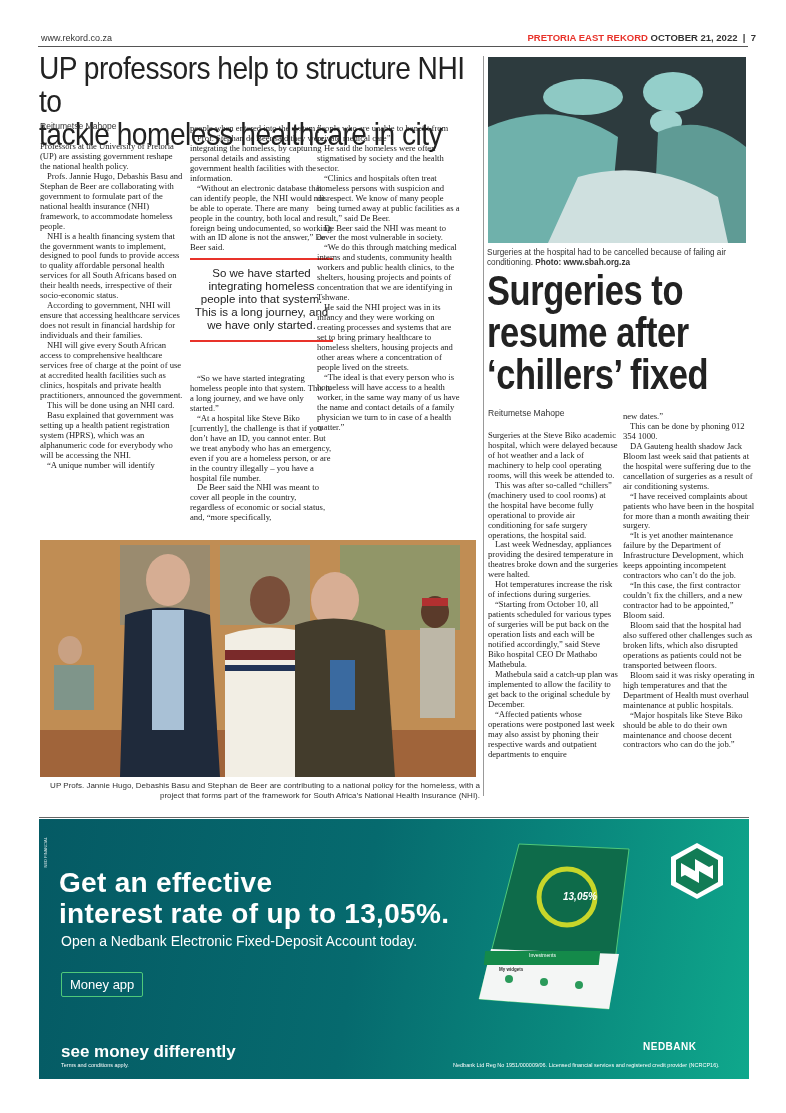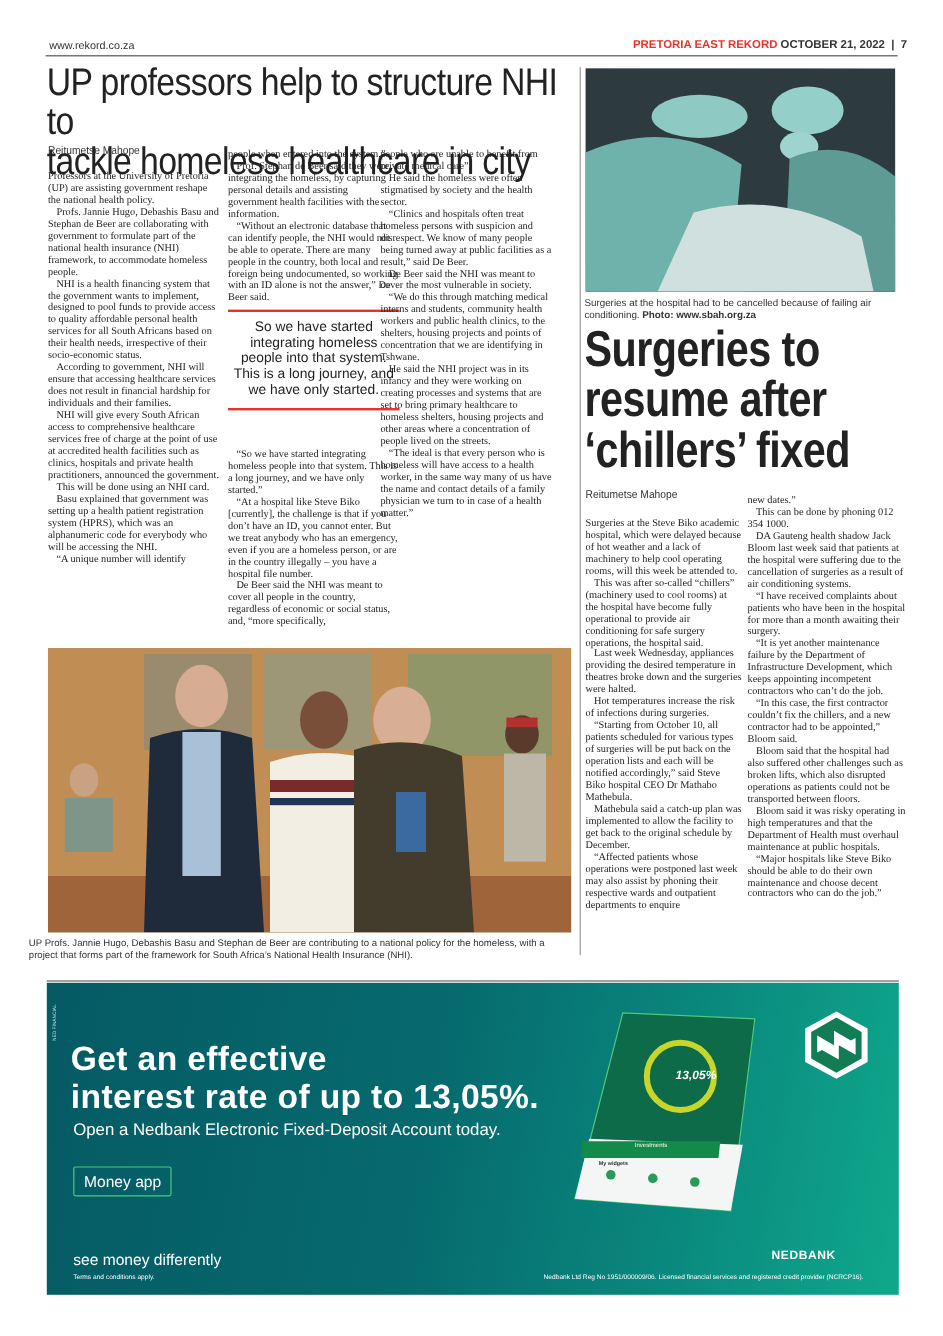--- a/index.html
+++ b/index.html
@@ -14,27 +14,27 @@
   .vrule{left:483px;top:56px;width:1px;height:740px;background:#999;}
   .byline{font-size:9.5px;color:#333;transform:scaleX(0.9);transform-origin:left top;white-space:nowrap;}
   .col{font-size:8.6px;line-height:9.95px;color:#222;}
   .col p{margin:0;text-indent:7px;}
   .col p.first{text-indent:0;}
   .pull{left:190px;top:258px;width:143px;border-top:2px solid #e8322a;border-bottom:2px solid #e8322a;padding:7px 0 8px 0;text-align:center;font-size:11.5px;line-height:13px;color:#222;}
   .photo1{left:488px;top:57px;width:258px;height:186px;overflow:hidden;background:linear-gradient(135deg,#2c3a3d 0%,#3e5256 40%,#6b8f90 60%,#2a3436 100%);}
   .cap1{left:487px;top:248px;width:265px;font-size:8.2px;line-height:10px;color:#333;}
   .hl2{left:487px;top:270px;width:300px;font-size:42px;line-height:42px;font-weight:bold;color:#222;transform:scaleX(0.82);transform-origin:left top;letter-spacing:-0.5px;}
   .photo2{left:40px;top:540px;width:436px;height:237px;overflow:hidden;background:linear-gradient(180deg,#c79a62 0%,#b4874e 50%,#8e6b3c 100%);}
-  .cap2{left:24px;top:781px;width:440px;font-size:8px;line-height:10px;color:#333;}
+  .cap2{left:40px;top:781px;width:440px;font-size:8px;line-height:10px;color:#333;text-align:right;}
   .rule-ad{left:39px;top:817px;width:710px;height:1px;background:#666;}
   .ad{left:39px;top:819px;width:710px;height:260px;overflow:hidden;background:linear-gradient(100deg,#055a64 0%,#066a6e 45%,#0a8a7e 75%,#0fa88c 100%);color:#fff;}
   .ad .h{left:20px;top:48px;font-size:28px;line-height:31px;font-weight:bold;letter-spacing:0.3px;}
   .ad .sub{left:22px;top:114px;font-size:14px;}
   .ad .btn{left:22px;top:153px;padding:4px 8px;border:1.5px solid #4fc97a;border-radius:2px;font-size:13px;}
-  .ad .tag{left:22px;top:223px;font-size:13px;}
+  .ad .tag{left:22px;top:223px;font-size:17px;font-weight:bold;}
   .ad .terms{left:22px;top:243px;font-size:5.5px;}
   .ad .legal{left:414px;top:243px;font-size:5.5px;}
   .ad .brand{left:604px;top:222px;font-size:10px;font-weight:bold;letter-spacing:0.5px;}
   .ad .vert{left:4px;top:18px;font-size:4px;writing-mode:vertical-rl;transform:rotate(180deg);opacity:.8;}
 </style>
 </head>
 <body>
 
 <div class="abs header-url sans">www.rekord.co.za</div>
 <div class="abs header-right sans">

